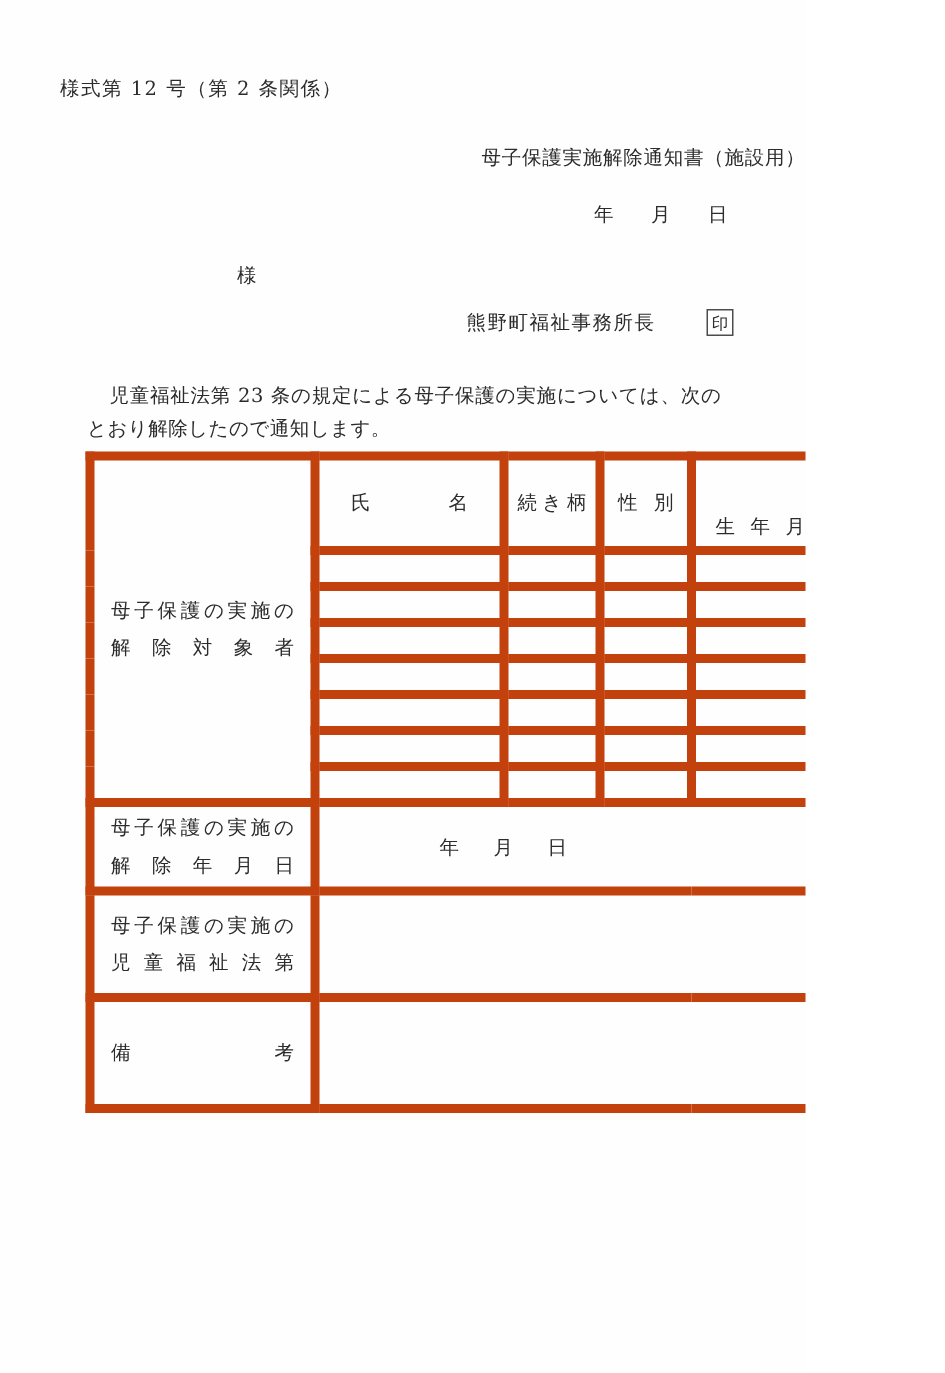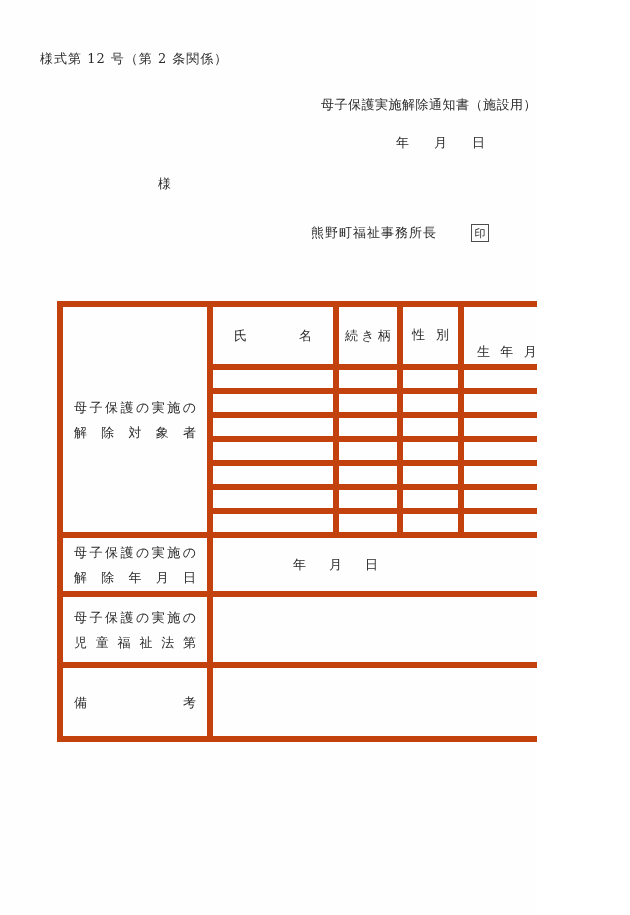--- a/index.html
+++ b/index.html
@@ -31,21 +31,21 @@
     position: absolute;
     top: 134px; right: 52px;
     display: flex; gap: 25px;
   }
   .addressee {
     position: absolute;
     left: 158px; top: 175px;
   }
   .issuer-line {
     position: absolute;
-    top: 224px; right: 48px;
+    top: 206px; right: 48px;
     display: flex; align-items: center; gap: 34px;
   }
   .issuer-name { letter-spacing: 1px; }
   .seal-box {
     width: 18px; height: 18px;
     border: 1px solid #4d4d4d;
     display: flex; align-items: center; justify-content: center;
     font-size: 11px;
   }
   .body-text {
@@ -107,20 +107,21 @@
 
   <div class="addressee">様</div>
 
   <div class="issuer-line">
     <span class="issuer-name">熊野町福祉事務所長</span>
     <span class="seal-box">
       <span>印</span>
     </span>
   </div>
 
+  <p class="body-text">児童福祉法第 23 条の規定による母子保護の実施については、次のとおり解除したので通知します。</p>
 
   <table class="form-table">
     <colgroup>
       <col style="width:150px">
       <col style="width:126px">
       <col style="width:64px">
       <col style="width:61px">
       <col style="width:115px">
     </colgroup>
 

